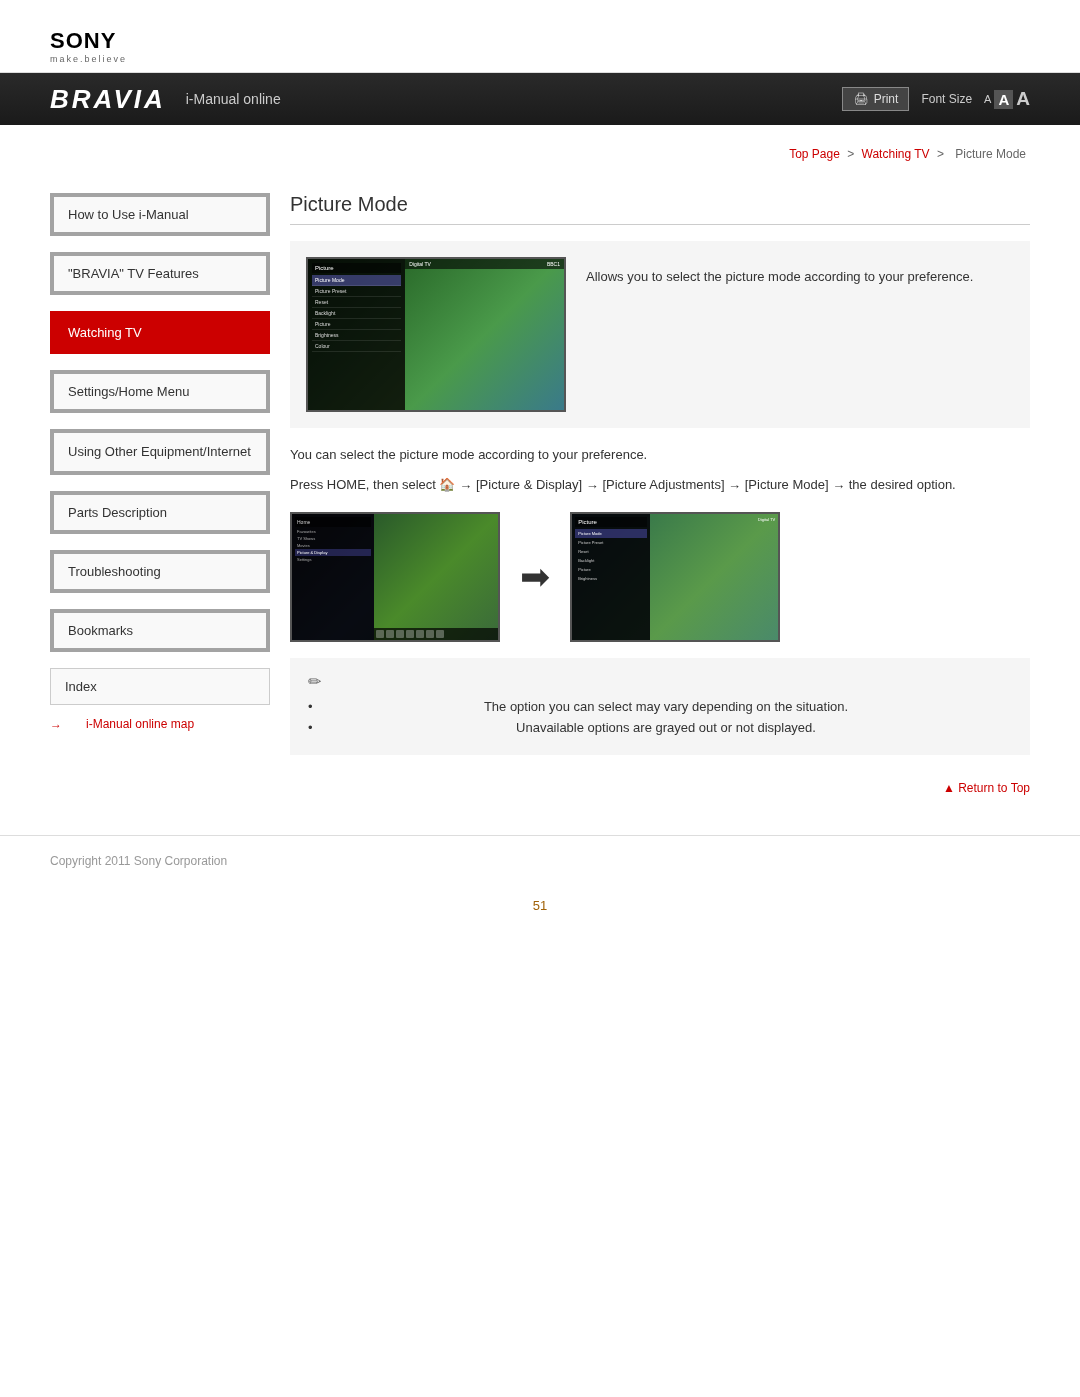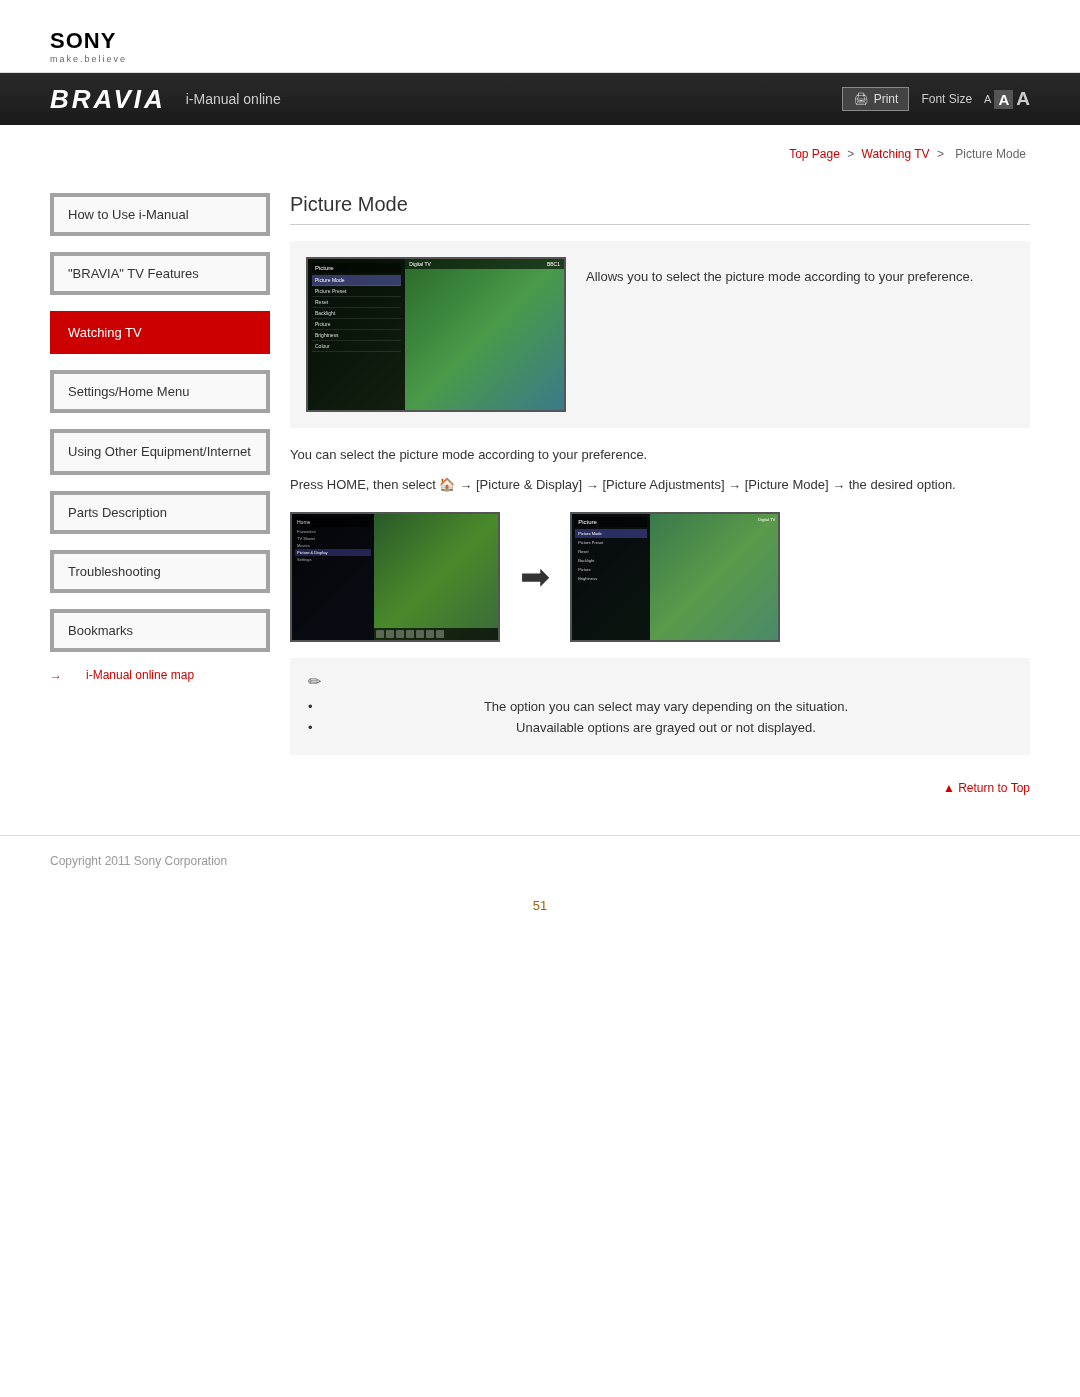--- a/index.html
+++ b/index.html
@@ -135,20 +135,21 @@
 
   <div class="sidebar">
     <div class="sidebar-item">How to Use i-Manual</div>
     <div class="sidebar-item">"BRAVIA" TV Features</div>
     <div class="sidebar-item active">Watching TV</div>
     <div class="sidebar-item">Settings/Home Menu</div>
     <div class="sidebar-item multi-line">Using Other Equipment/Internet</div>
     <div class="sidebar-item">Parts Description</div>
     <div class="sidebar-item">Troubleshooting</div>
     <div class="sidebar-item">Bookmarks</div>
+    <div class="sidebar-index">Index</div>
     <div class="sidebar-map-link">
       <span>→</span>
       <a href="#">i-Manual online map</a>
     </div>
   </div>
 
   <div class="content">
     <h1 class="page-title">Picture Mode</h1>
 
     <div class="intro-section">

